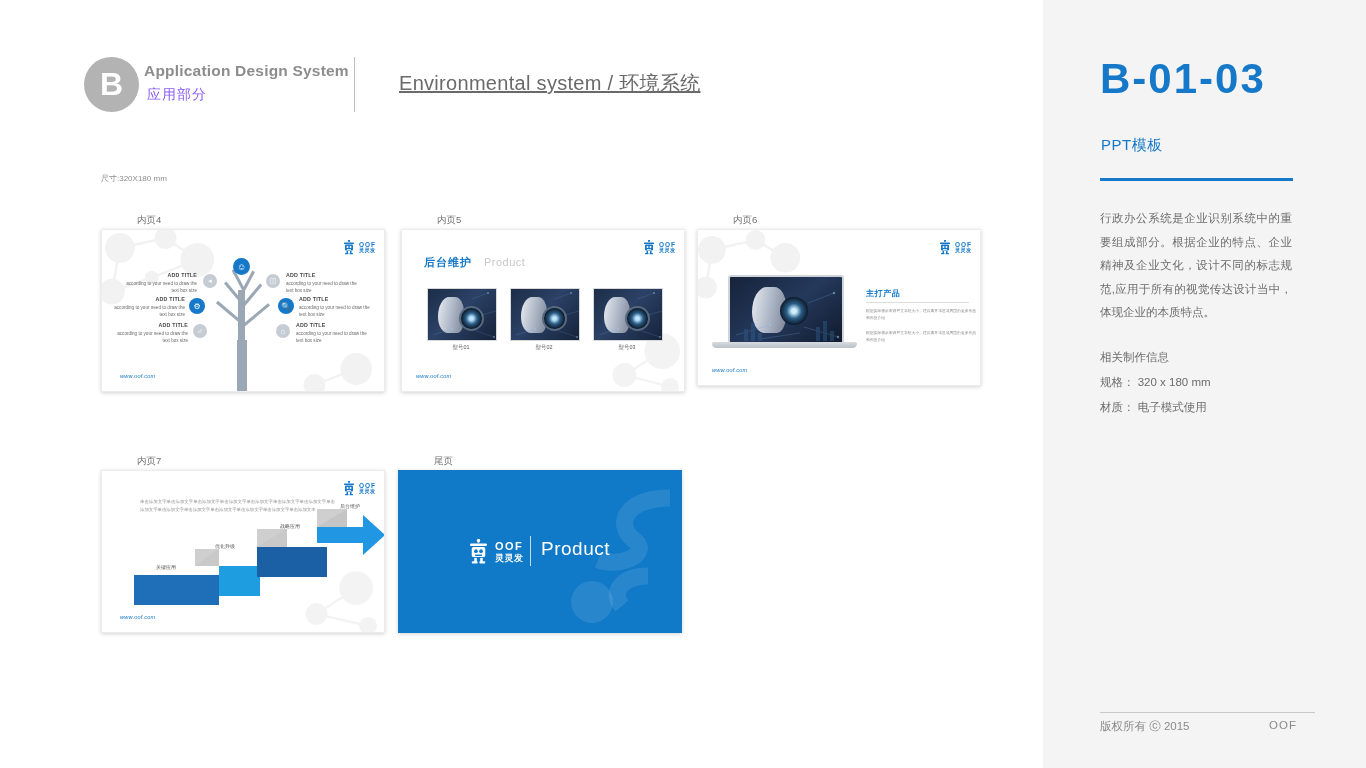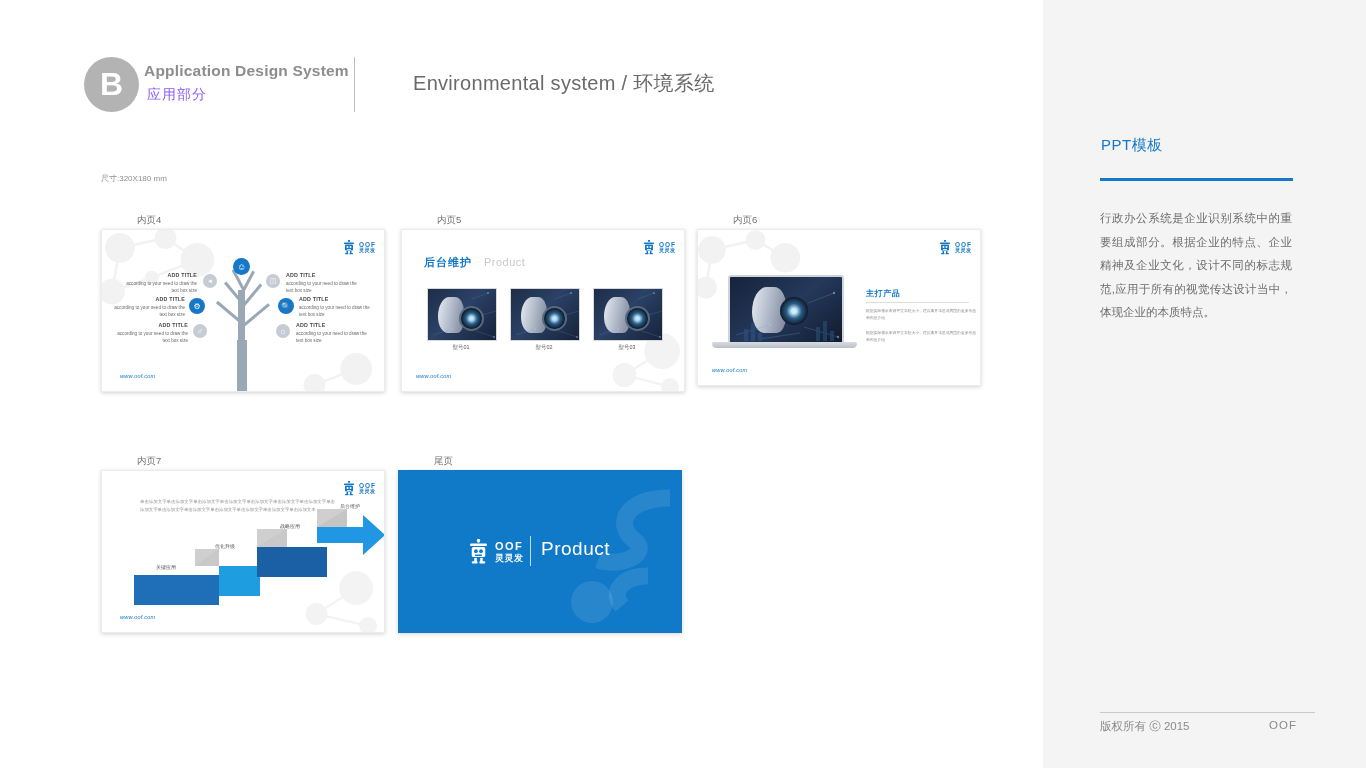--- a/index.html
+++ b/index.html
@@ -64,22 +64,22 @@
     font-size:15.5px;color:#8d8d8d;letter-spacing:.2px;white-space:nowrap;font-weight:bold;
   }
   .hdr-cn{
     position:absolute;left:147px;top:86px;
     font-size:14px;color:#8b5cf6;letter-spacing:1px;white-space:nowrap;
   }
   .hdr-divider{
     position:absolute;left:354px;top:57px;width:1px;height:55px;background:#bdbdbd;
   }
   .hdr-title{
-    position:absolute;left:413px;top:70px;
-    font-size:20px;color:#6a6a6a;letter-spacing:.3px;white-space:nowrap;
+    position:absolute;left:399px;top:70px;
+    font-size:20px;color:#6a6a6a;letter-spacing:.3px;white-space:nowrap;text-decoration:underline;
   }
 
   
   .size-note{
     position:absolute;left:101px;top:173px;
     font-size:8px;color:#8e8e8e;white-space:nowrap;
   }
 
   
   .cap{position:absolute;font-size:9.5px;color:#6f6f6f;white-space:nowrap;padding-left:36px;}
@@ -530,21 +530,27 @@
       <div class="logo-text">
         <span class="logo-oof" style="font-size:11px;color:#fff;letter-spacing:1.5px;">OOF</span>
         <span class="logo-cn" style="font-size:9px;color:#fff;letter-spacing:.5px;margin-top:2px;">灵灵发</span>
       </div>
     </div>
     <div class="end-sep" style="left:132px;top:66px;height:30px;"></div>
     <div class="end-thanks" style="left:143px;top:68px;">Product</div>
   </div>
 
   <div class="right-panel">
+    <div class="code-number">B-01-03</div>
     <div class="ppt-label">PPT模板</div>
     <div class="accent-rule"></div>
     <div class="desc-body">行政办公系统是企业识别系统中的重要组成部分。根据企业的特点、企业精神及企业文化，设计不同的标志规范,应用于所有的视觉传达设计当中，体现企业的本质特点。</div>
+    <div class="meta-block">
+      <div>相关制作信息</div>
+      <div>规格： 320 x 180  mm</div>
+      <div>材质： 电子模式使用</div>
+    </div>
     <div class="foot-rule"></div>
     <div class="foot-copy">版权所有 ⓒ   2015</div>
     <div class="foot-brand">OOF</div>
   </div>
 
 </div>
 
 </body></html>

